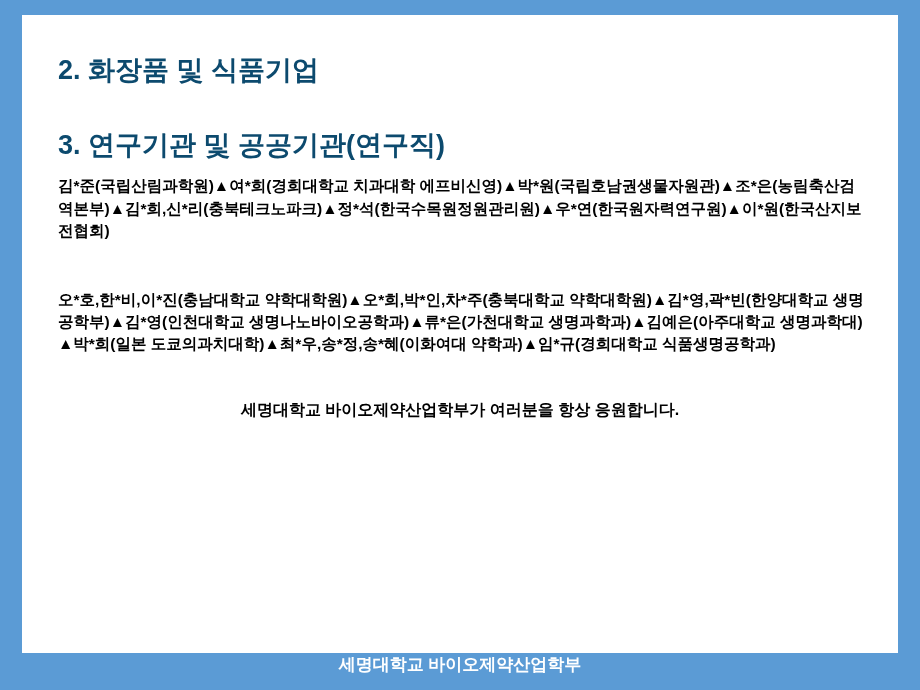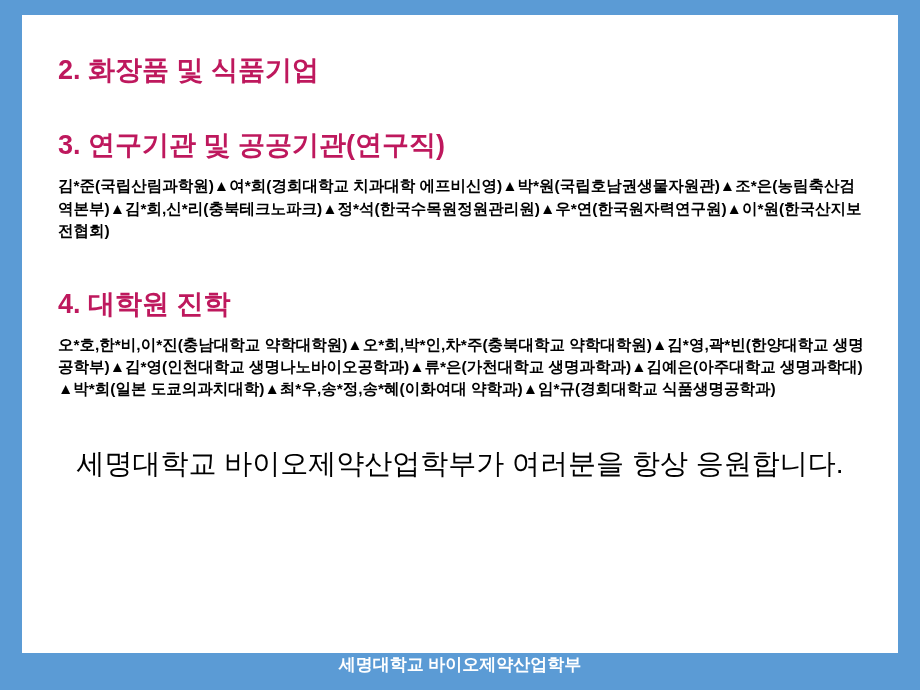--- a/index.html
+++ b/index.html
@@ -28,42 +28,42 @@
     height: 638px;
     background: #ffffff;
     padding: 22px 28px 10px 28px;
   }
   .section {
     margin-bottom: 4px;
   }
   .section-title {
     font-size: 27px;
     font-weight: bold;
-    color: #be185d;
+    color: #0c4a6e;
     letter-spacing: 0px;
     margin: 0 0 14px 8px;
     line-height: 1.15;
   }
   .section-body {
     font-size: 15.5px;
     font-weight: bold;
     color: #000000;
     line-height: 1.45;
     margin: 0 0 0 8px;
     word-break: break-all;
   }
   .sec-1 { margin-top: 18px; }
   .sec-2 { margin-top: 44px; }
   .sec-3 { margin-top: 46px; }
 
   .closing {
     margin-top: 44px;
     text-align: center;
-    font-size: 28px;
-    font-weight: normal;
+    font-size: 16px;
+    font-weight: bold;
     color: #000000;
     letter-spacing: 0px;
   }
   .footer-bar {
     position: absolute;
     left: 0;
     bottom: 0;
     width: 920px;
     height: 37px;
     background: #5b9bd5;
@@ -87,21 +87,20 @@
     <div class="section sec-1">
       <h2 class="section-title">2. 화장품 및 식품기업</h2>
     </div>
 
     <div class="section sec-2">
       <h2 class="section-title">3. 연구기관 및 공공기관(연구직)</h2>
       <p class="section-body">김*준(국립산림과학원)▲여*희(경희대학교  치과대학 에프비신영)▲박*원(국립호남권생물자원관)▲조*은(농림축산검역본부)▲김*희,신*리(충북테크노파크)▲정*석(한국수목원정원관리원)▲우*연(한국원자력연구원)▲이*원(한국산지보전협회)</p>
     </div>
 
     <div class="section sec-3">
-      <h2 class="section-title">4. 대학원 진학</h2>
       <p class="section-body">오*호,한*비,이*진(충남대학교  약학대학원)▲오*희,박*인,차*주(충북대학교  약학대학원)▲김*영,곽*빈(한양대학교  생명공학부)▲김*영(인천대학교  생명나노바이오공학과)▲류*은(가천대학교  생명과학과)▲김예은(아주대학교  생명과학대)▲박*희(일본  도쿄의과치대학)▲최*우,송*정,송*혜(이화여대  약학과)▲임*규(경희대학교  식품생명공학과)</p>
     </div>
 
     <div class="closing">세명대학교 바이오제약산업학부가  여러분을  항상  응원합니다.</div>
 
   </div>
 
   <div class="footer-bar">
     <span class="footer-text">세명대학교 바이오제약산업학부</span>
   </div>

